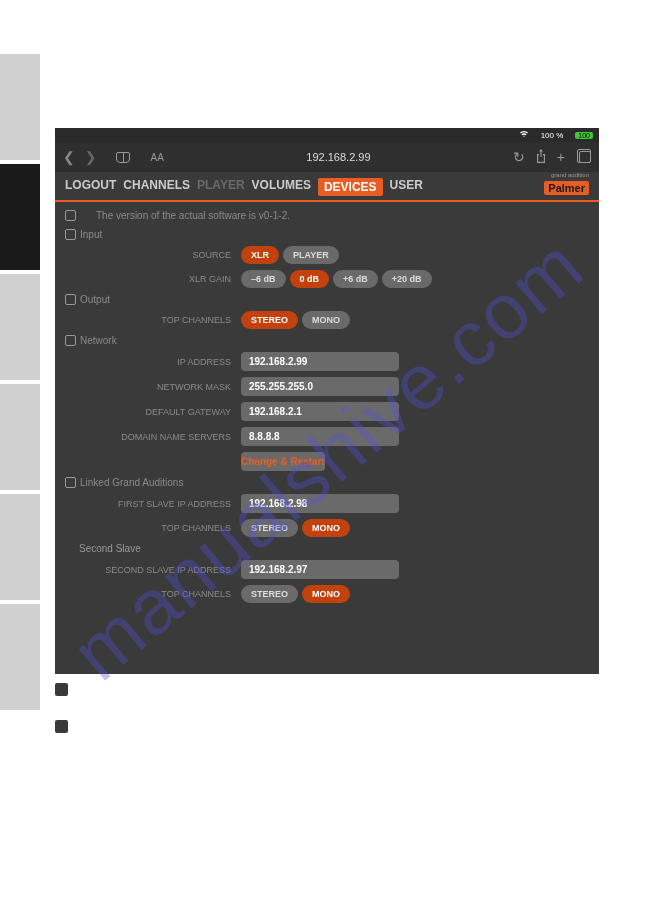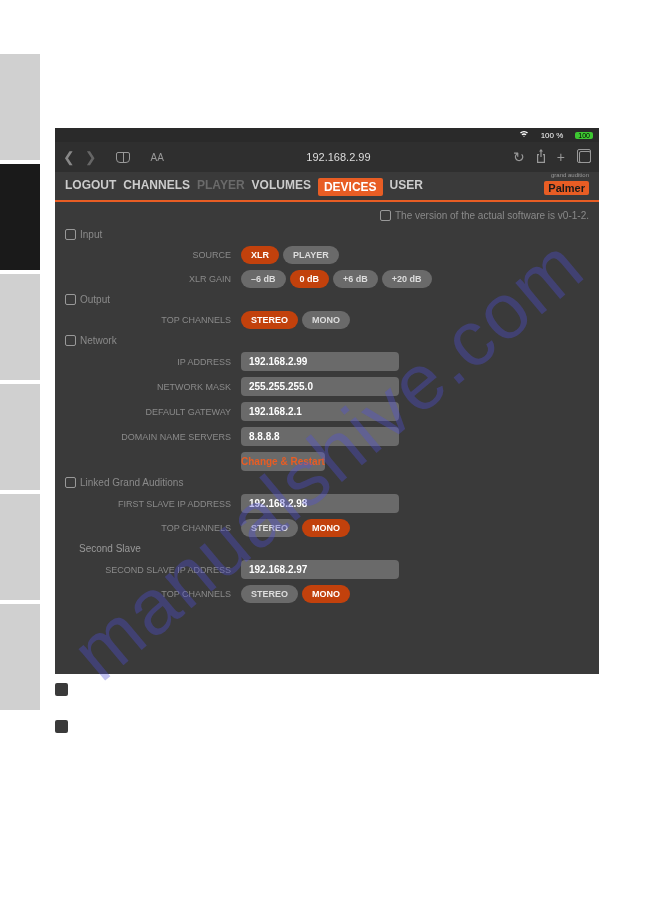--- a/index.html
+++ b/index.html
@@ -166,23 +166,22 @@
       display: inline-block;
     }
     .content {
       padding: 8px 10px;
       color: #8a8a8a;
       font-size: 10px;
     }
     .version-line {
       display: flex;
       align-items: center;
-      gap: 4px;
+      gap: 20px;
       margin-bottom: 8px;
-      justify-content: flex-end;
     }
     .checkbox {
       width: 11px;
       height: 11px;
       border: 1.5px solid #999;
       border-radius: 2px;
       flex-shrink: 0;
     }
     .section-header {
       display: flex;

